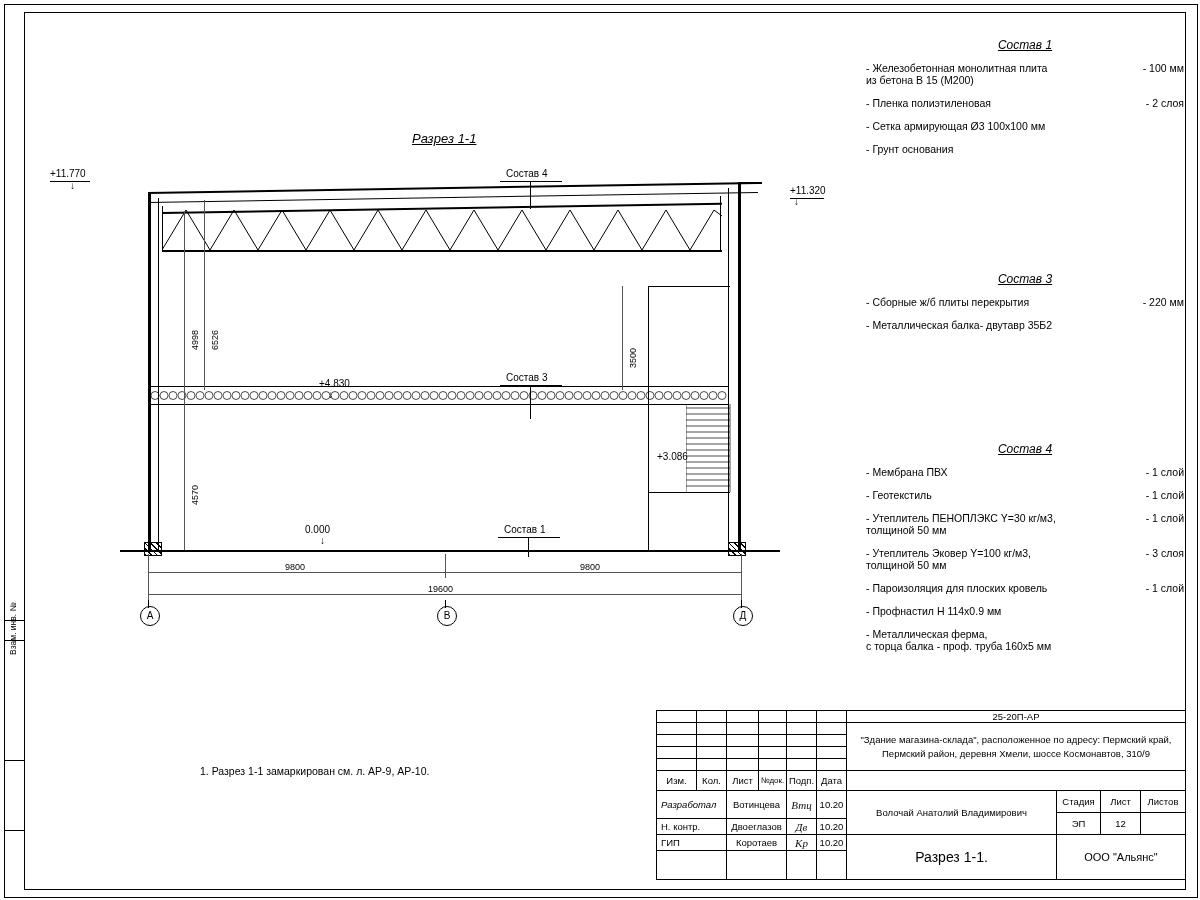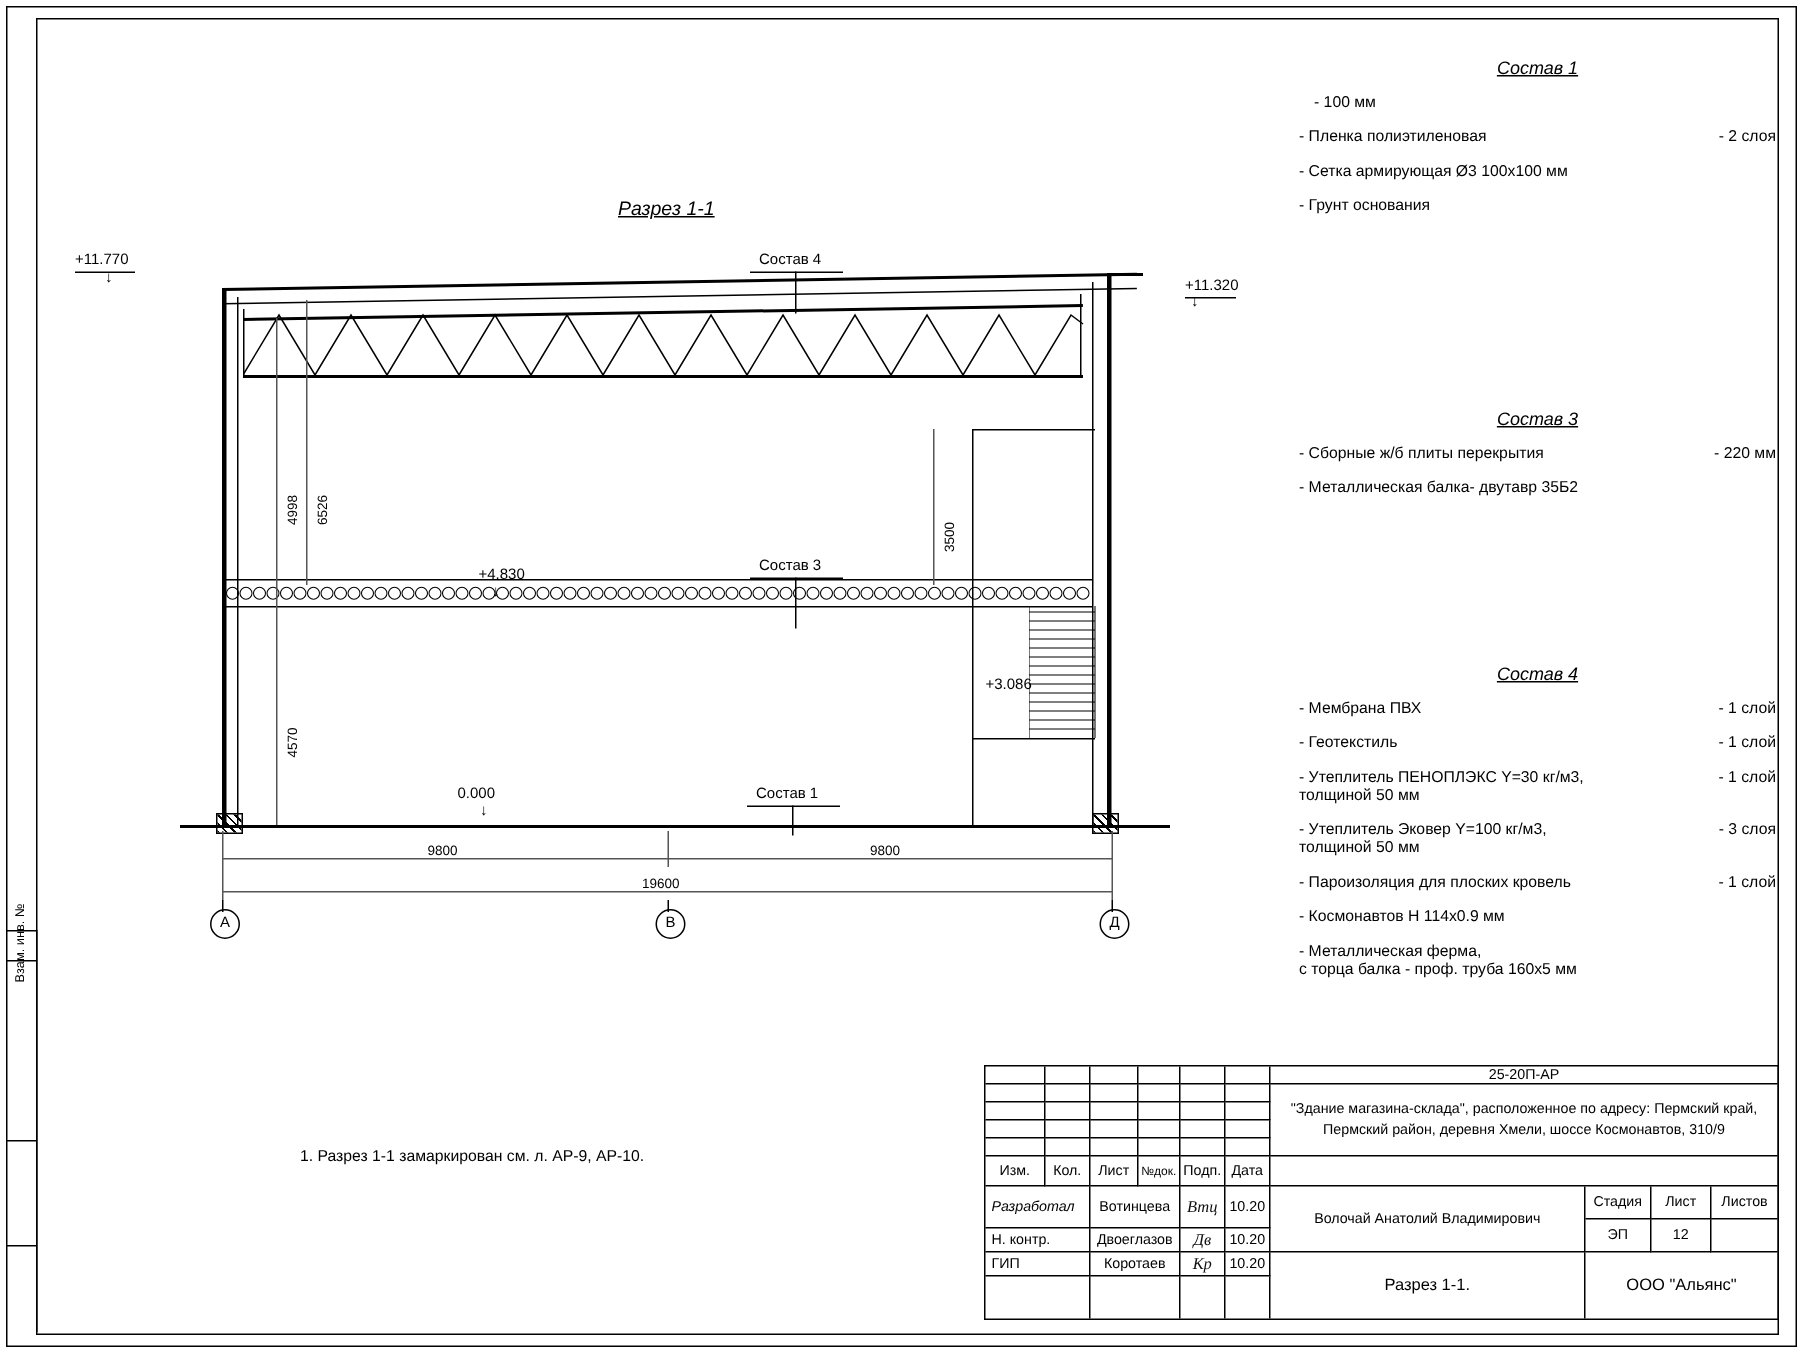--- a/index.html
+++ b/index.html
@@ -225,20 +225,22 @@
   <div class="ln" style="left:445px;top:600px;width:1px;height:8px;"></div>
   <div class="circ" style="left:437px;top:606px;">В</div>
   <div class="ln" style="left:741px;top:600px;width:1px;height:8px;"></div>
   <div class="circ" style="left:733px;top:606px;">Д</div>
 
   <div id="note">1. Разрез 1-1 замаркирован см. л. АР-9, АР-10.</div>
 
   <div class="spec" style="left:866px;top:38px;width:318px;">
     <h3>Состав 1</h3>
     <div class="row">
+        <span class="t">- Железобетонная  монолитная плита
+  из бетона В 15 (М200)</span>
         <span class="v">- 100 мм</span>
       </div>
     <div class="row">
         <span class="t">- Пленка полиэтиленовая</span>
         <span class="v">- 2 слоя</span>
       </div>
     <div class="row">
         <span class="t">- Сетка армирующая Ø3 100х100 мм</span>
         <span class="v"></span>
       </div>
@@ -278,21 +280,21 @@
     <div class="row">
         <span class="t">- Утеплитель Эковер Y=100 кг/м3,
   толщиной 50 мм</span>
         <span class="v">- 3 слоя</span>
       </div>
     <div class="row">
         <span class="t">- Пароизоляция для плоских кровель</span>
         <span class="v">- 1 слой</span>
       </div>
     <div class="row">
-        <span class="t">- Космонавтов Н 114х0.9 мм</span>
+        <span class="t">- Профнастил Н 114х0.9 мм</span>
         <span class="v"></span>
       </div>
     <div class="row">
         <span class="t">- Металлическая ферма,
   с торца балка - проф. труба 160х5 мм</span>
         <span class="v"></span>
       </div>
   </div>
 
   <div id="tb">
@@ -362,21 +364,21 @@
     <div class="cell" style="left:70px;top:124px;width:60px;height:16px;">Коротаев</div>
     <div class="cell sig" style="left:130px;top:124px;width:30px;height:16px;">Кр</div>
     <div class="cell" style="left:160px;top:124px;width:30px;height:16px;">10.20</div>
 
     <div class="cell" style="left:0;top:140px;width:70px;height:28px;border-bottom:0;"></div>
     <div class="cell" style="left:70px;top:140px;width:60px;height:28px;border-bottom:0;"></div>
     <div class="cell" style="left:130px;top:140px;width:30px;height:28px;border-bottom:0;"></div>
     <div class="cell" style="left:160px;top:140px;width:30px;height:28px;border-bottom:0;"></div>
 
     <div class="cell" style="left:190px;top:80px;width:210px;height:44px;">Волочай Анатолий Владимирович</div>
-    <div class="cell" style="left:190px;top:124px;width:210px;height:44px;border-bottom:0;font-size:11px;">Разрез 1-1.</div>
+    <div class="cell" style="left:190px;top:124px;width:210px;height:44px;border-bottom:0;font-size:14px;">Разрез 1-1.</div>
 
     <div class="cell" style="left:400px;top:80px;width:44px;height:22px;text-align:center;">Стадия</div>
     <div class="cell" style="left:444px;top:80px;width:40px;height:22px;">Лист</div>
     <div class="cell" style="left:484px;top:80px;width:44px;height:22px;border-right:0;">Листов</div>
 
     <div class="cell" style="left:400px;top:102px;width:44px;height:22px;">ЭП</div>
     <div class="cell" style="left:444px;top:102px;width:40px;height:22px;">12</div>
     <div class="cell" style="left:484px;top:102px;width:44px;height:22px;border-right:0;"></div>
 
     <div class="cell" style="left:400px;top:124px;width:128px;height:44px;border-right:0;border-bottom:0;font-size:11px;">ООО "Альянс"</div>

